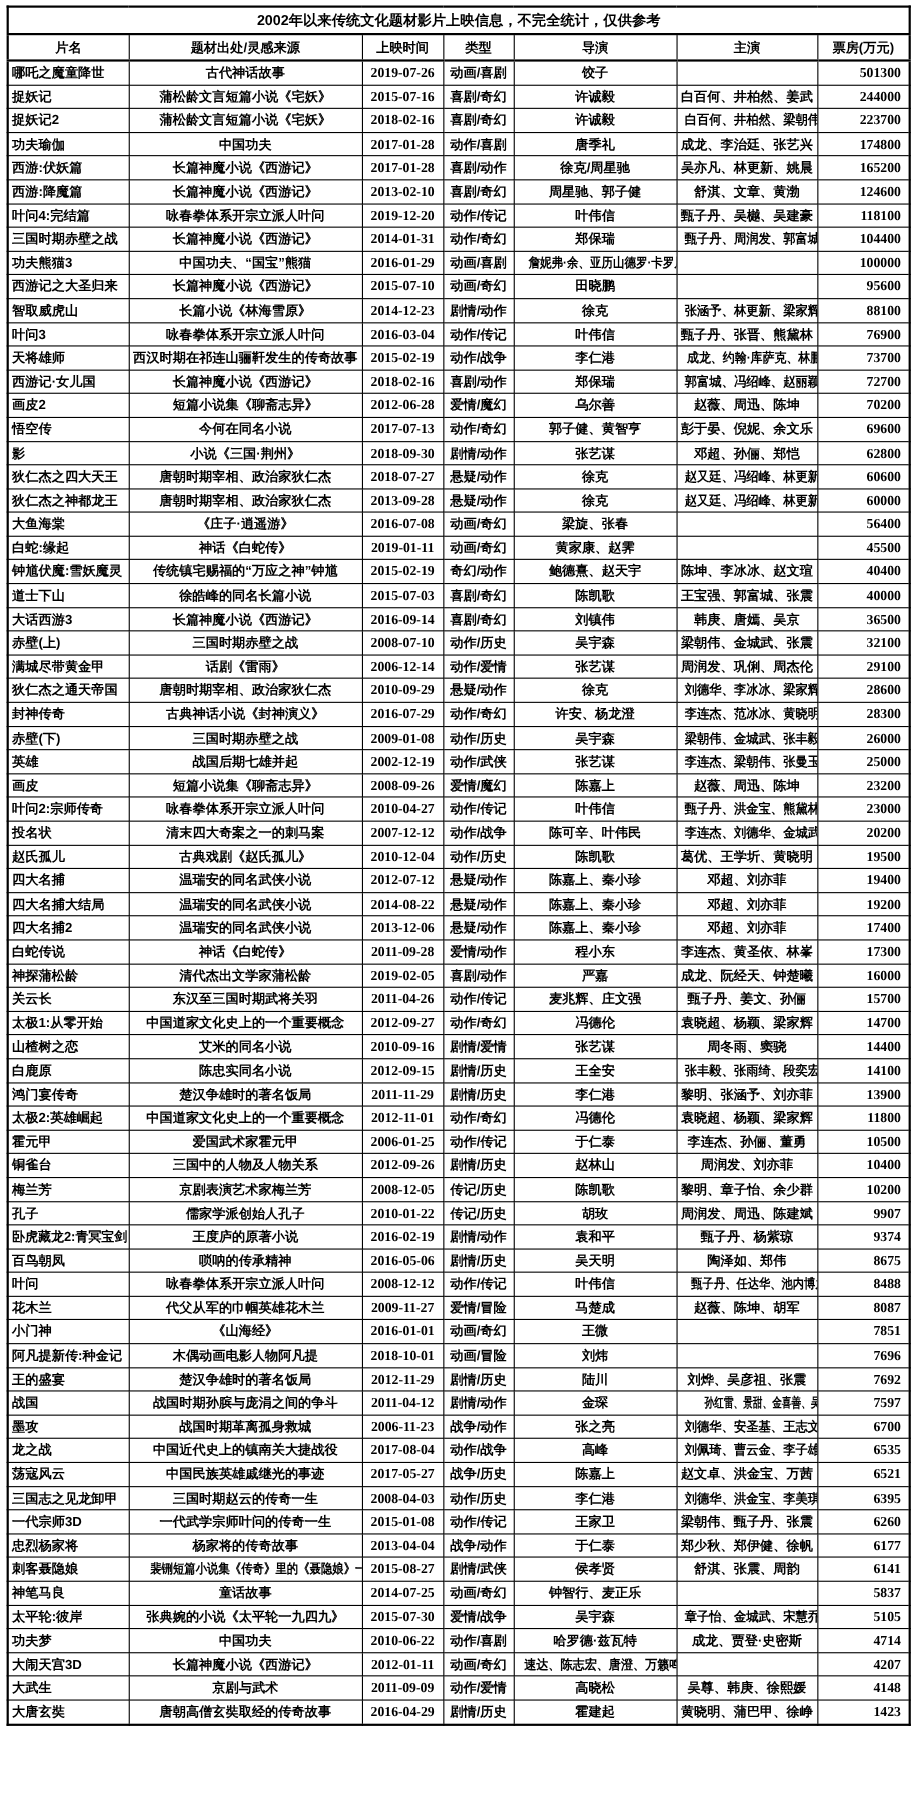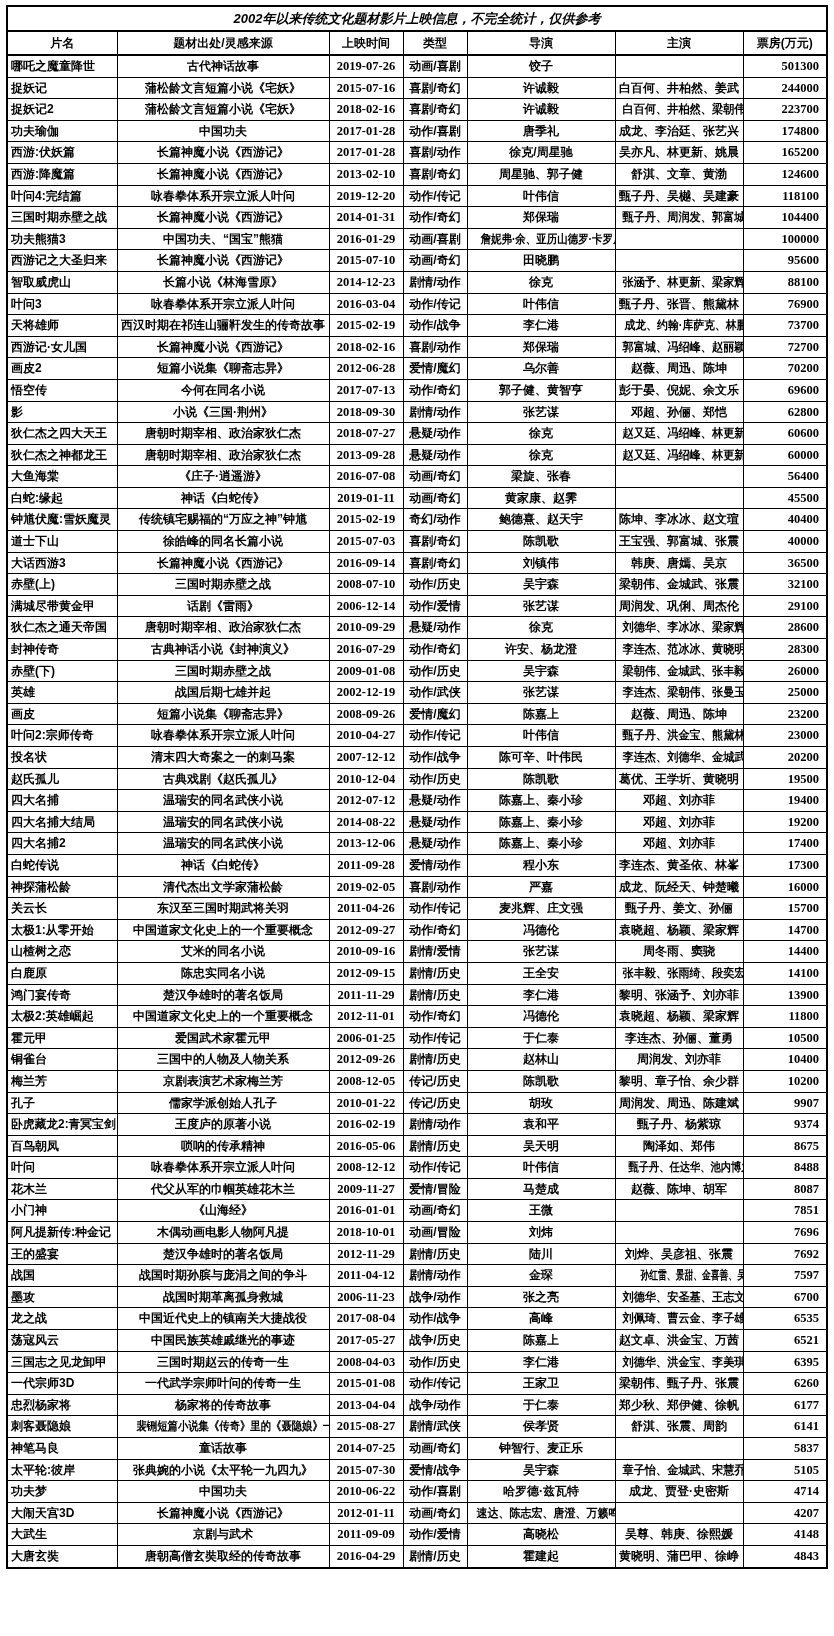--- a/index.html
+++ b/index.html
@@ -17,21 +17,21 @@
     white-space:nowrap;
     padding:0 2px;
     font-size:12px;
     height:20.6px;
     line-height:20.6px;
     text-align:center;
     font-weight:bold;
     color:#000;
   }
   tr.title-row td{
-    height:23px;line-height:23px;font-size:13px;border-bottom:2px solid #000;font-style:italic;
+    height:23px;line-height:23px;font-size:13px;border-bottom:2px solid #000;
   }
   tr.header-row th{
     height:22px;line-height:22px;border-bottom:2px solid #000000;
   }
   td.c0{text-align:left;padding-left:3px;}
   td.c2,td.c6{font-family:"Liberation Serif",serif;font-size:12.5px;}
   td.c6{text-align:right;padding-right:7px;}
   .fit{display:inline-block;white-space:nowrap;vertical-align:top;}
 </style>
 </head>
@@ -683,16 +683,16 @@
         <td class="c5"><span class="fit">吴尊、韩庚、徐熙媛</span></td>
         <td class="c6"><span class="fit">4148</span></td>
       </tr>
       <tr>
         <td class="c0"><span class="fit">大唐玄奘</span></td>
         <td class="c1"><span class="fit">唐朝高僧玄奘取经的传奇故事</span></td>
         <td class="c2"><span class="fit">2016-04-29</span></td>
         <td class="c3"><span class="fit">剧情/历史</span></td>
         <td class="c4"><span class="fit">霍建起</span></td>
         <td class="c5"><span class="fit">黄晓明、蒲巴甲、徐峥</span></td>
-        <td class="c6"><span class="fit">4843</span></td>
+        <td class="c6"><span class="fit">1423</span></td>
       </tr>
     </tbody>
 </table>
 
 </body></html>

